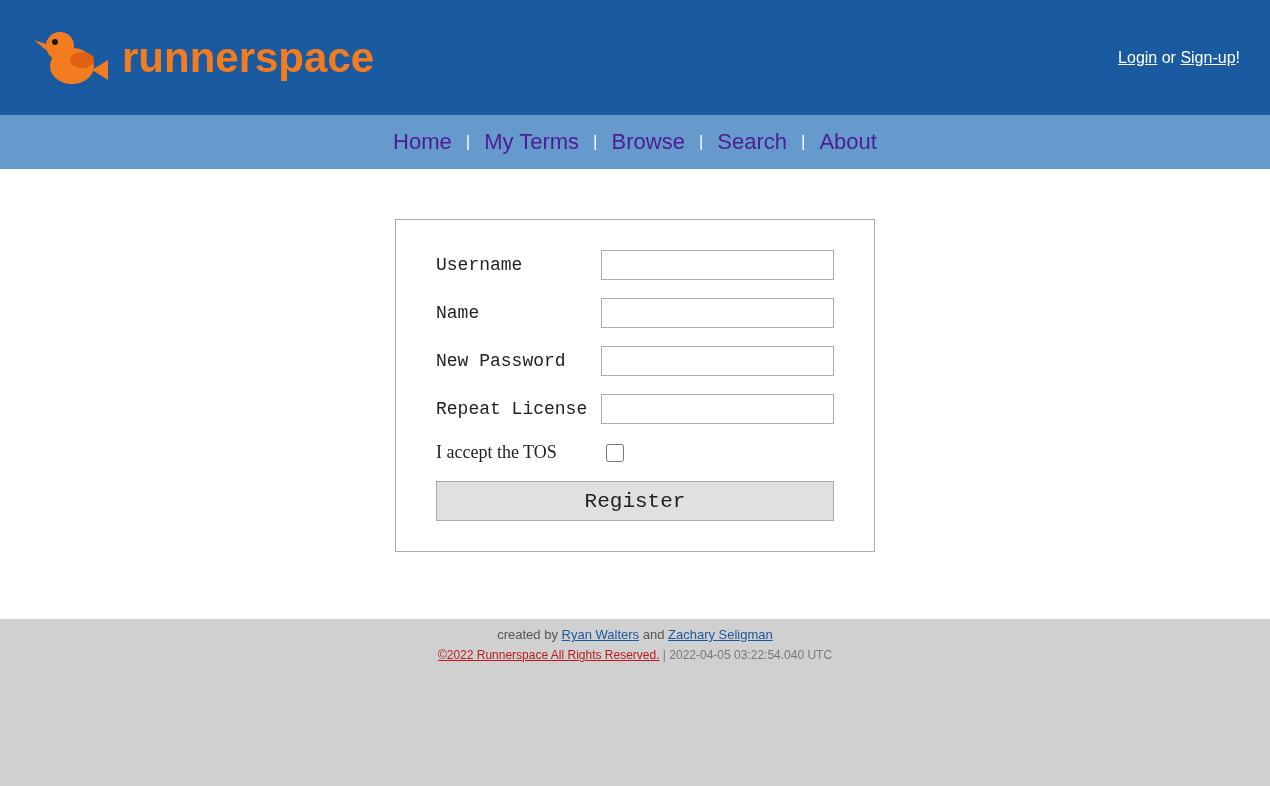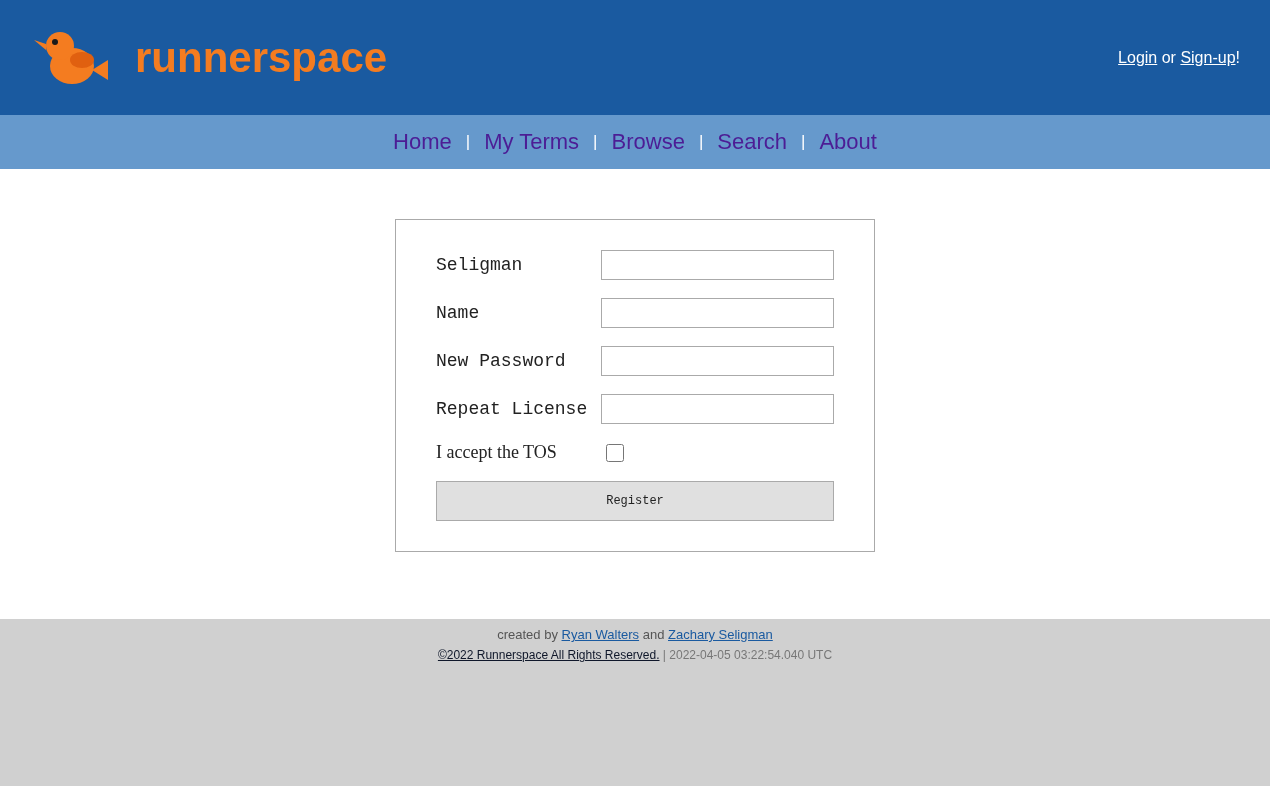--- a/index.html
+++ b/index.html
@@ -25,21 +25,21 @@
     }
     #logo-bird {
       width: 80px;
       height: 80px;
     }
     #logo-text {
       color: #f47c20;
       font-size: 42px;
       font-weight: bold;
       font-family: Arial, sans-serif;
-      margin-left: 25px;
+      margin-left: 12px;
     }
     #header-auth {
       color: white;
       font-size: 16px;
     }
     #header-auth a {
       color: white;
       text-decoration: underline;
     }
     
@@ -114,21 +114,21 @@
     .tos-checkbox {
       width: 18px;
       height: 18px;
       margin-left: 0;
     }
     #register-btn {
       width: 100%;
       height: 40px;
       background-color: #e0e0e0;
       border: 1px solid #aaa;
-      font-size: 12px;
+      font-size: 21px;
       font-family: 'Courier New', monospace;
       cursor: pointer;
       color: #222;
     }
     #already-login {
       margin-top: 30px;
       font-size: 18px;
       font-family: 'Courier New', monospace;
       color: #222;
     }
@@ -157,21 +157,21 @@
       color: #777;
       text-decoration: underline;
       font-size: 12px;
     }
     #footer-copyright {
       margin-top: 6px;
       font-size: 12px;
       color: #777;
     }
     #footer-copyright a {
-      color: #0f172a;
+      color: #b91c1c;
       text-decoration: underline;
     }
   </style>
 </head>
 <body>
 
 <div id="header">
   <div id="logo-area">
     <svg id="logo-bird" viewBox="0 0 80 80" xmlns="http://www.w3.org/2000/svg">
 
@@ -205,21 +205,21 @@
   <span class="nav-separator">|</span>
   <a class="nav-item" href="#">Search</a>
   <span class="nav-separator">|</span>
   <a class="nav-item" href="#">About</a>
 </nav>
 
 <div id="main">
   <div id="form-box">
     
     <div class="form-row">
-      <label class="form-label">Seligman</label>
+      <label class="form-label">Username</label>
       <input class="form-input" type="text" style="">
     </div>
     
     <div class="form-row">
       <label class="form-label">Name</label>
       <input class="form-input" type="text" style="">
     </div>
     
     <div class="form-row">
       <label class="form-label">New Password</label>

